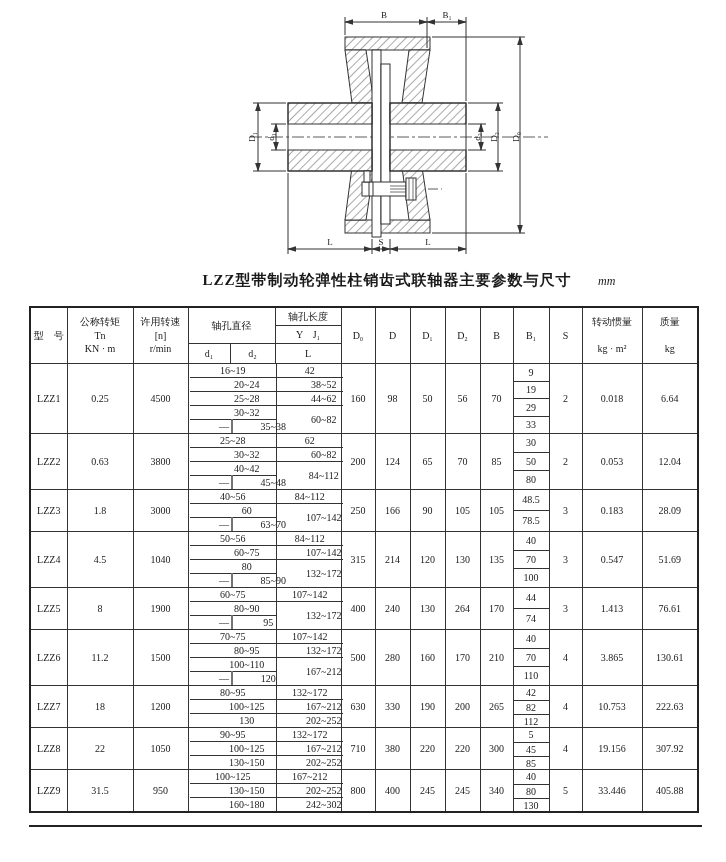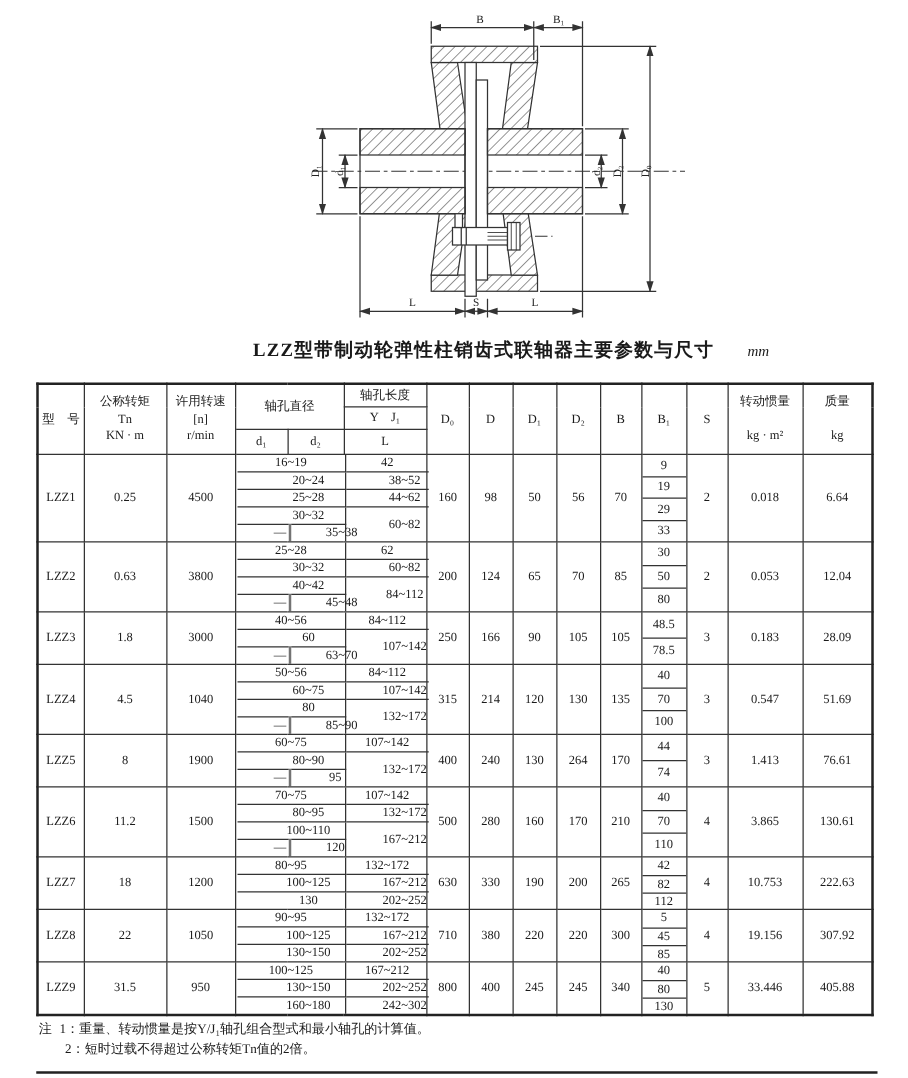--- a/index.html
+++ b/index.html
@@ -596,22 +596,16 @@
               </div>
             </td>
             <td>5</td>
             <td>33.446</td>
             <td>405.88</td>
           </tr>
         </tbody>
     </table>
 
     <div class="notes">
-      <div class="nline">
-        <span class="nlabel">注</span><span>1：重量、转动惯量是按Y/J₁轴孔组合型式和最小轴孔的计算值。</span>
-      </div>
-      <div class="nline nline2">
-        <span>2：短时过载不得超过公称转矩Tn值的2倍。</span>
-      </div>
     </div>
   </div>
 
 </div>
 
 </body></html>

